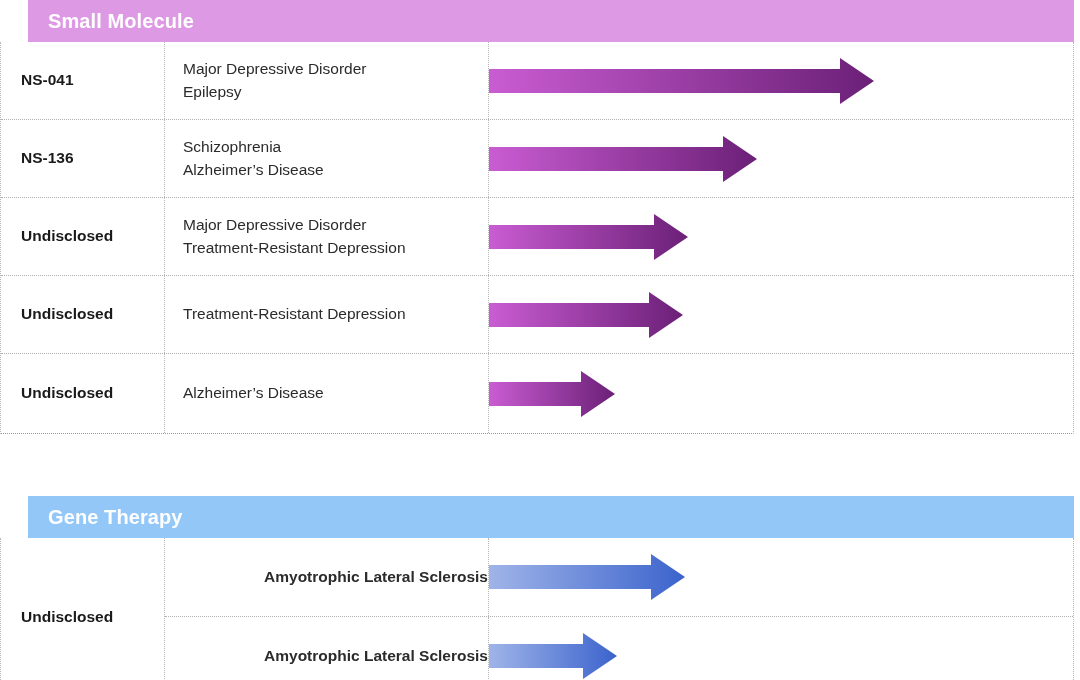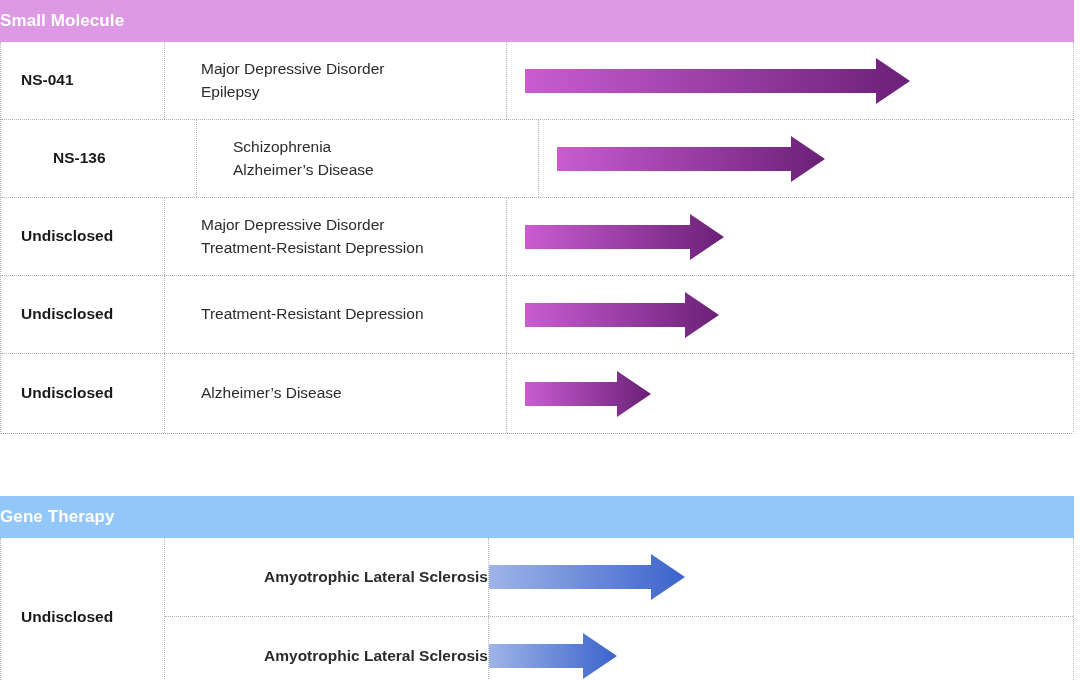--- a/index.html
+++ b/index.html
@@ -29,40 +29,41 @@
     left: 0;
     width: 1074px;
     box-sizing: border-box;
   }
 
   .block-header {
     height: 42px;
     box-sizing: border-box;
     display: flex;
     align-items: center;
+    padding-left: 20px;
     color: #ffffff;
-    font-size: 17px;
+    font-size: 20px;
     font-weight: bold;
     letter-spacing: 0.1px;
+    margin-left: 28px;
   }
 
   .grid {
     position: relative;
     border-left: 1px dotted #b6b6b6;
     border-right: 1px dotted #b6b6b6;
     border-bottom: 1px dotted #9a9a9a;
     box-sizing: border-box;
   }
 
   .row {
     position: relative;
     display: flex;
     box-sizing: border-box;
     border-bottom: 1px dotted #b0b0b0;
-    gap: 18px;
   }
   .row.last {
     border-bottom: none;
   }
 
   .cell-code {
     width: 164px;
     flex: 0 0 164px;
     box-sizing: border-box;
     border-right: 1px dotted #b6b6b6;
@@ -171,21 +172,21 @@
                     <stop offset="0%" stop-color="#C95CD2"></stop>
                     <stop offset="100%" stop-color="#6B2077"></stop>
                   </linearGradient>
                 </defs>
                 <polygon points="0.0,12.0 351.0,12.0 351.0,1.0 385.0,24.0 351.0,47.0 351.0,36.0 0.0,36.0" fill="url(#agrad0)"></polygon>
               </svg>
             </div>
         </div>
       </div>
 
-      <div class="row" style="height:78px;padding-left:32px;">
+      <div class="row" style="height:78px;">
         <div class="cell-code">
           <span>NS-136</span>
         </div>
         <div class="cell-indication">
           <span>Schizophrenia</span>
           <span>Alzheimer’s Disease</span>
         </div>
         <div class="cell-phase">
           <div class="arrow-wrap" style="width: 268px;">
               <svg class="arrow-svg" width="268" height="48" viewBox="0 0 268 48">

